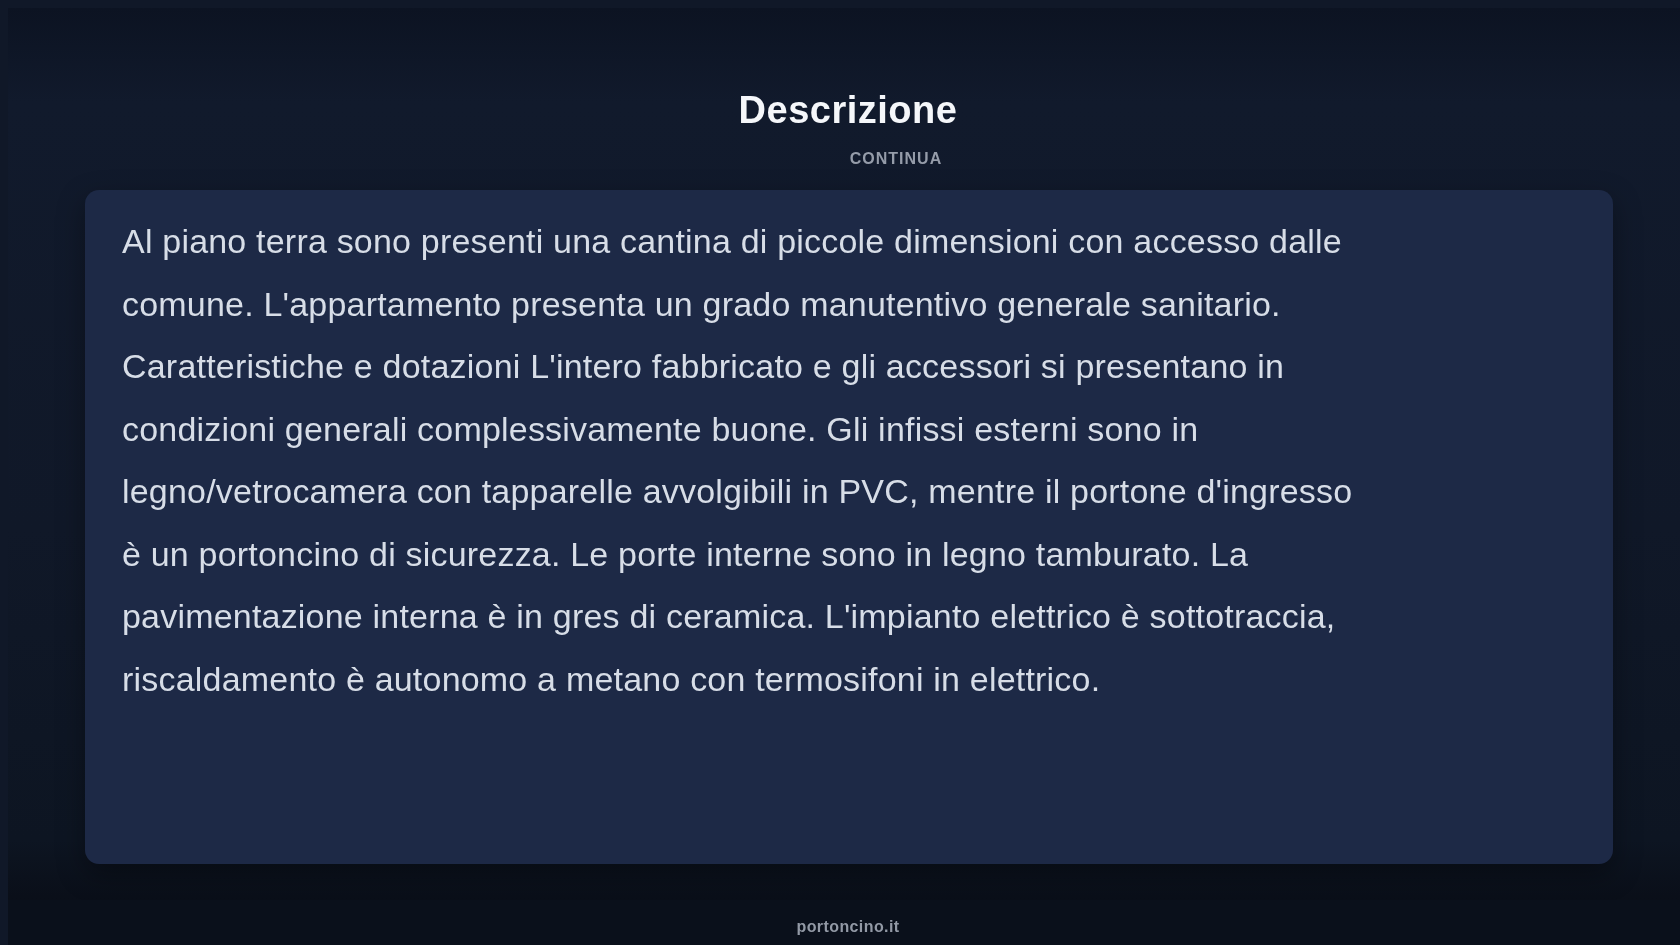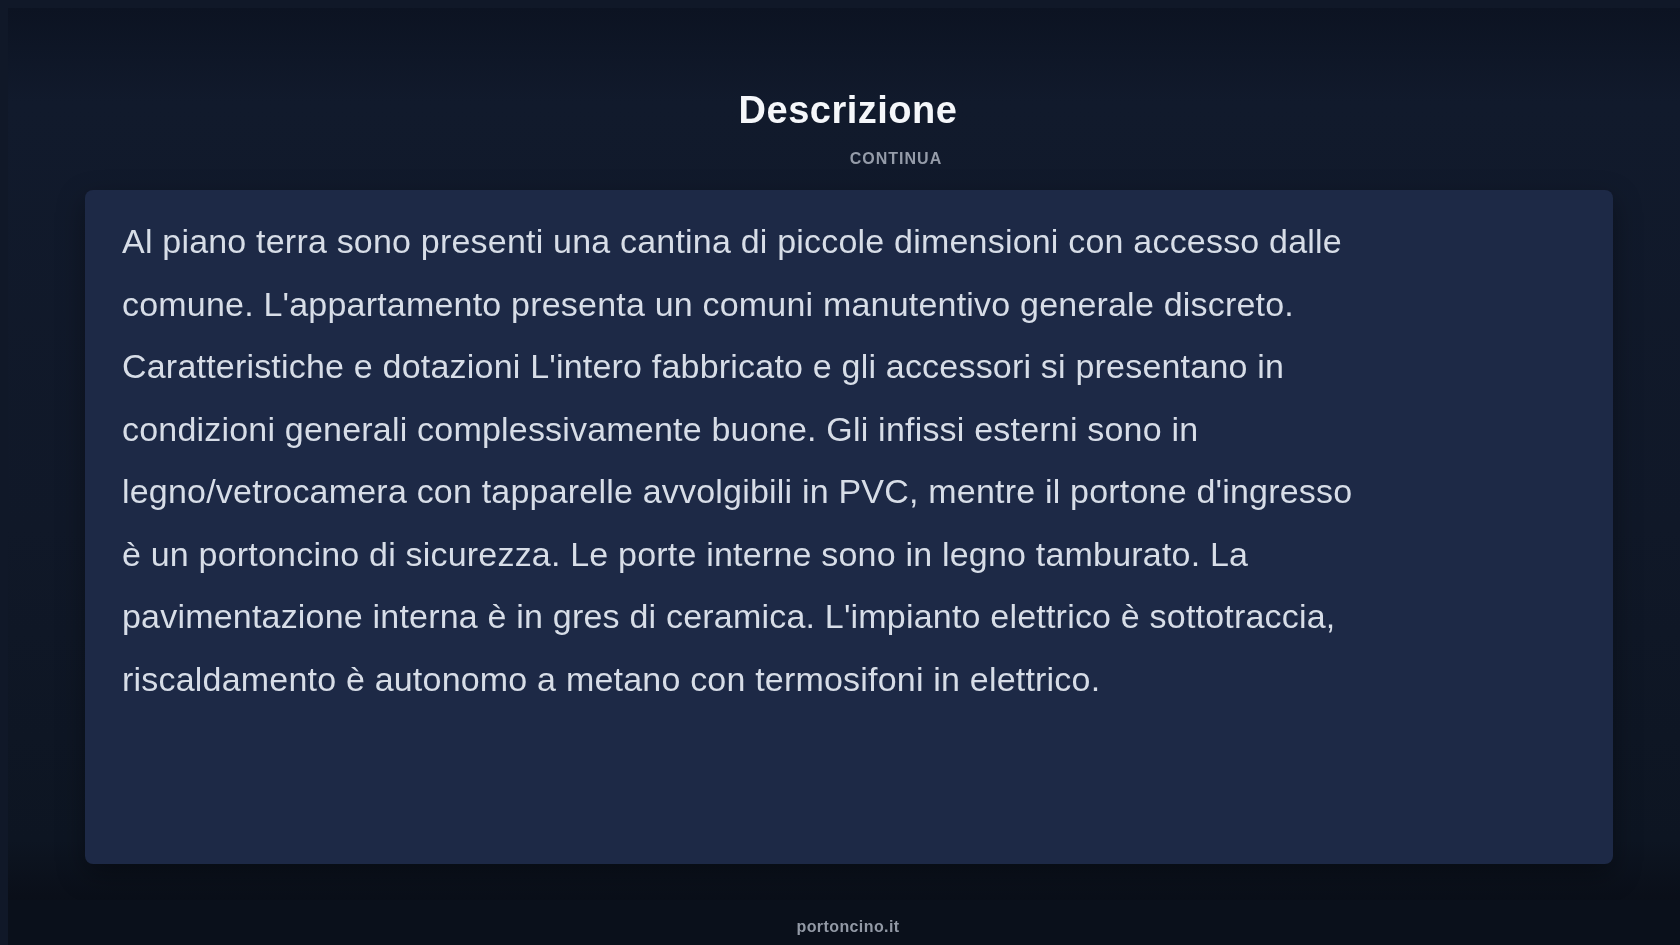--- a/index.html
+++ b/index.html
@@ -49,21 +49,21 @@
     letter-spacing:1px;
     text-transform:uppercase;
     cursor:pointer;
     margin-left:48px;
   }
   .description-card{
     position:absolute;
     left:77px;top:182px;
     width:1528px;height:674px;
     background:var(--card-bg);
-    border-radius:8px;
+    border-radius:14px;
     box-shadow:0 10px 28px rgba(0,0,0,0.35);
     padding:20px 33px;
   }
   .description-card .line{
     font-size:34px;
     line-height:54.5px;
     color:var(--body-text);
     white-space:pre;
     letter-spacing:0.2px;
   }
@@ -87,21 +87,21 @@
 <body>
 
 <div class="stage">
 
   <h1 class="page-title">Descrizione</h1>
 
   <div class="page-subtitle">CONTINUA</div>
 
   <section class="description-card">
     <div class="line">Al piano terra sono presenti una cantina di piccole dimensioni con accesso dalle</div>
-    <div class="line">comune. L'appartamento presenta un comuni manutentivo generale discreto.</div>
+    <div class="line">comune. L'appartamento presenta un grado manutentivo generale sanitario.</div>
     <div class="line">Caratteristiche e dotazioni L'intero fabbricato e gli accessori si presentano in</div>
     <div class="line">condizioni generali complessivamente buone. Gli infissi esterni sono in</div>
     <div class="line">legno/vetrocamera con tapparelle avvolgibili in PVC, mentre il portone d'ingresso</div>
     <div class="line">è un portoncino di sicurezza. Le porte interne sono in legno tamburato. La</div>
     <div class="line">pavimentazione interna è in gres di ceramica. L'impianto elettrico è sottotraccia,</div>
     <div class="line">riscaldamento è autonomo a metano con termosifoni in elettrico.</div>
   </section>
 
   <footer class="footer-bar">
     <span class="footer-site">portoncino.it</span>

